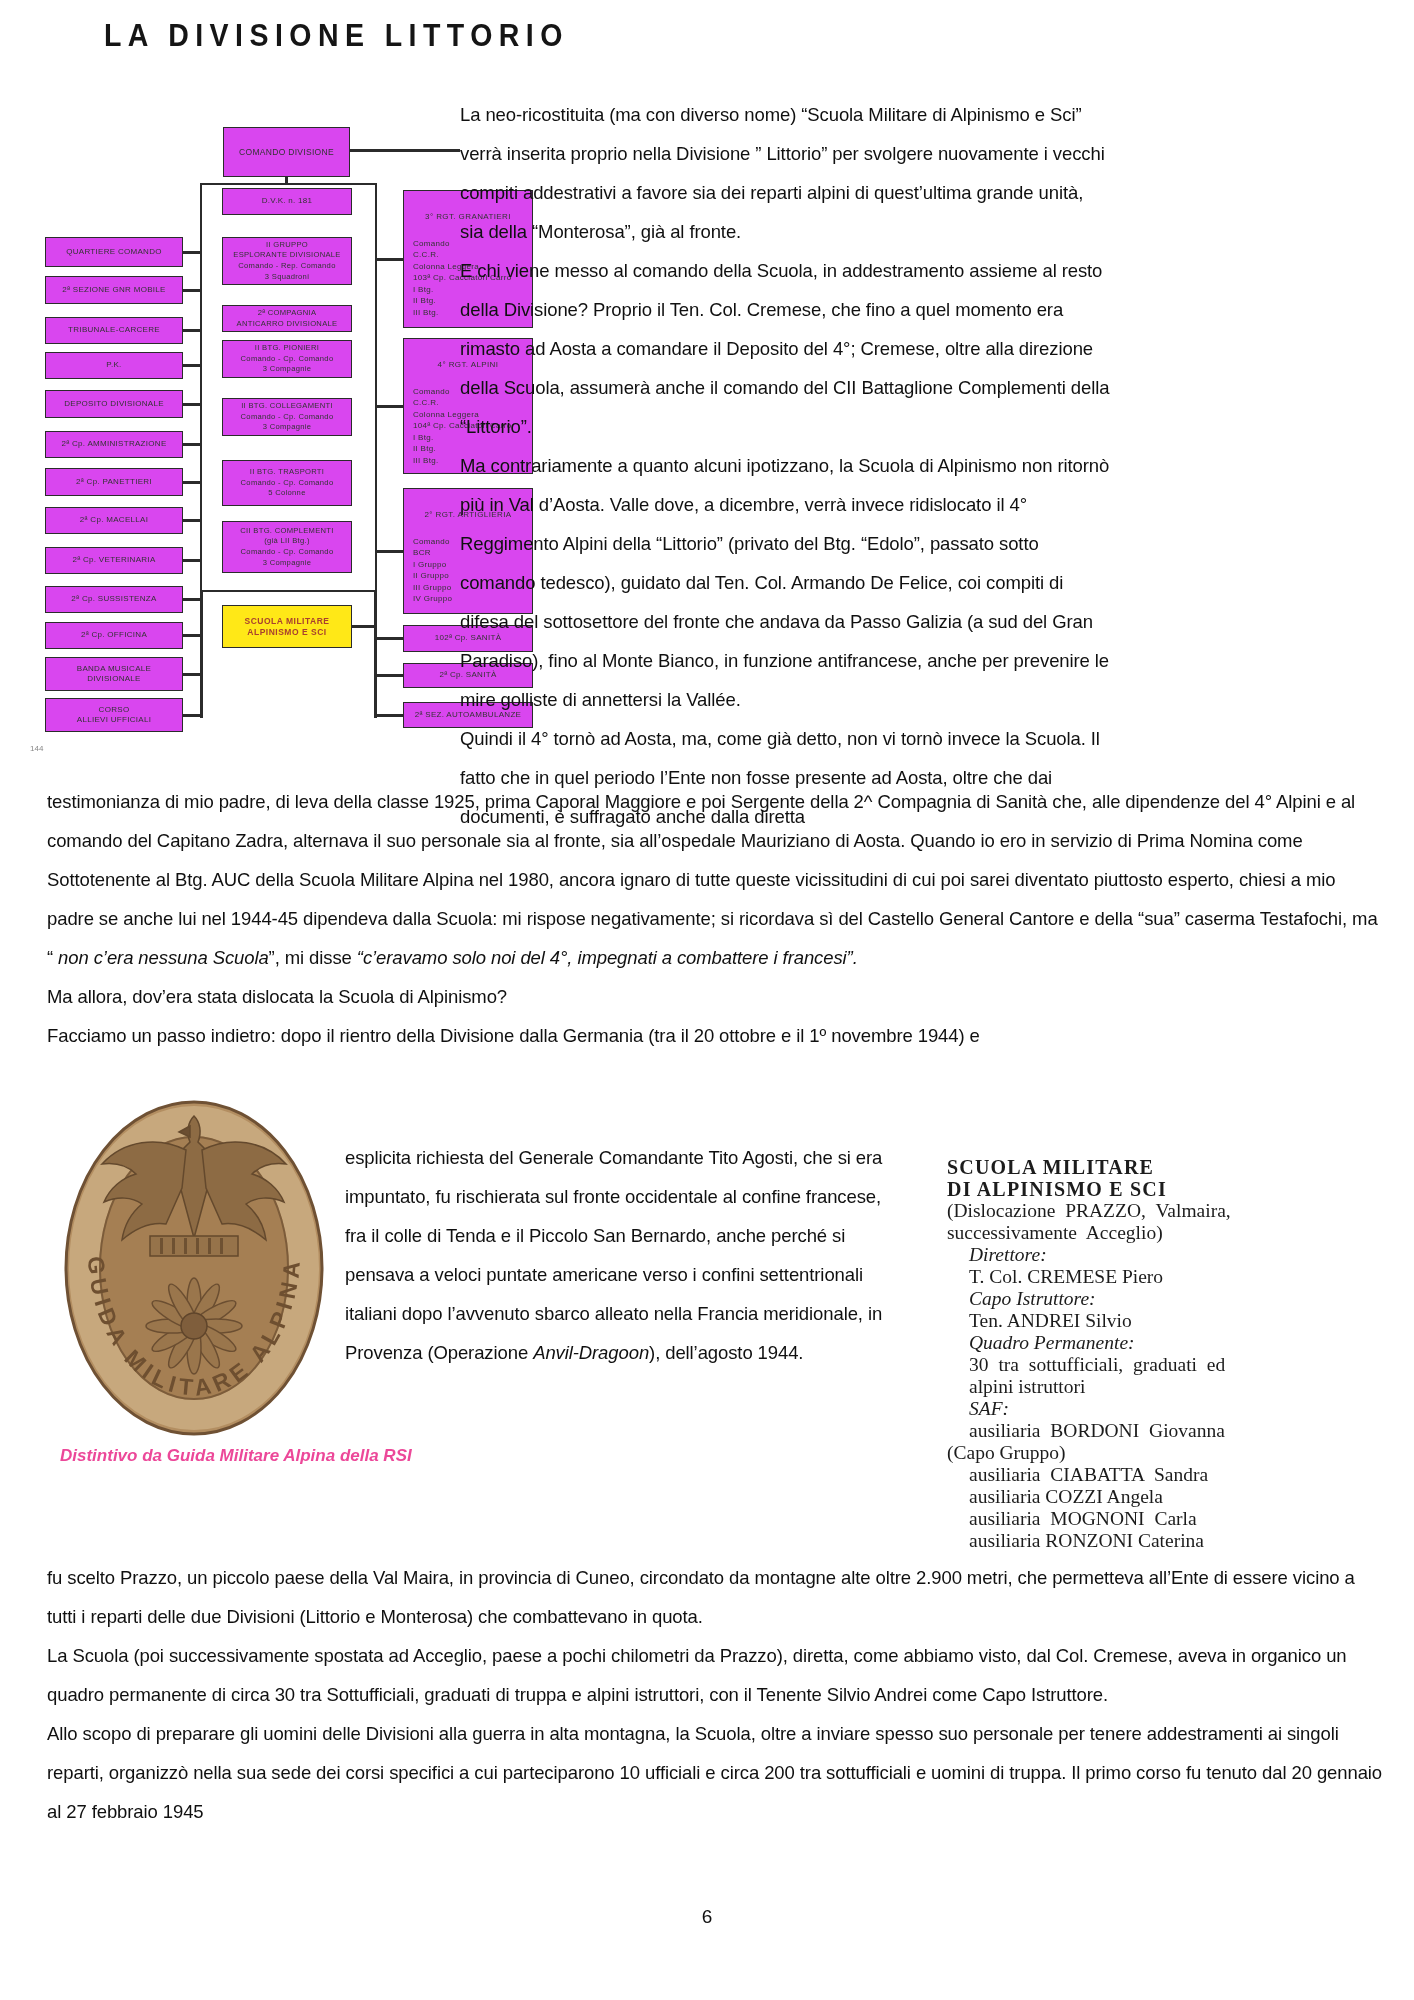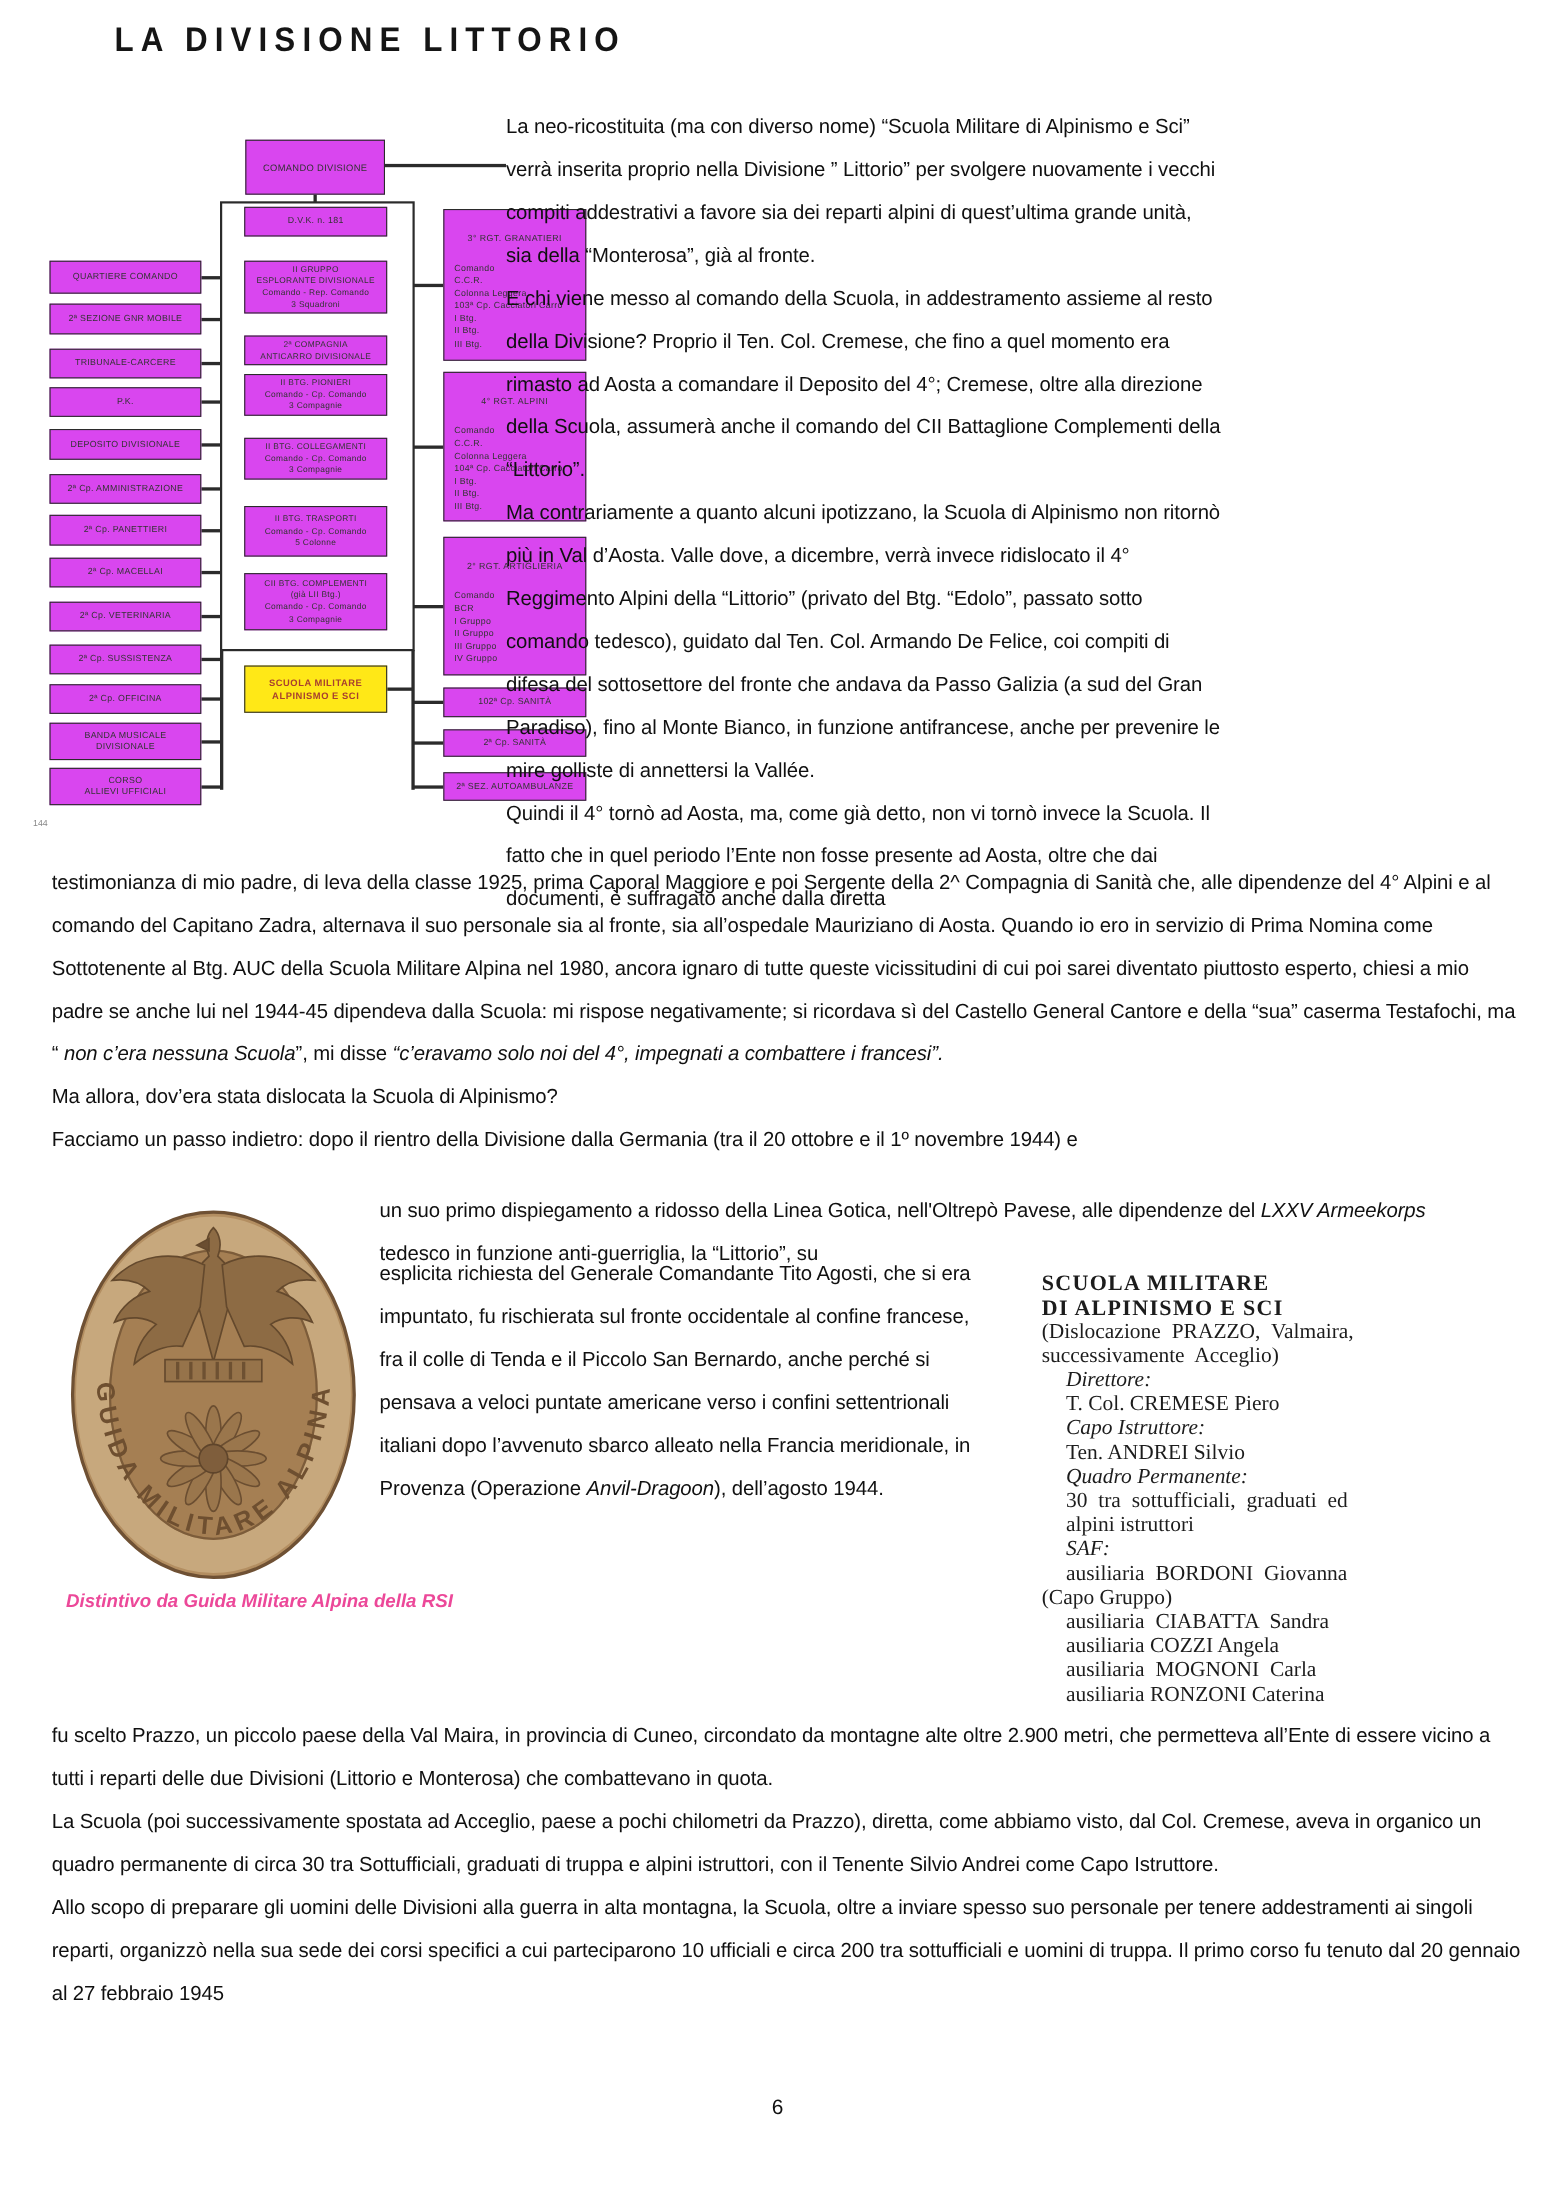--- a/index.html
+++ b/index.html
@@ -233,21 +233,20 @@
       <ellipse cx="136" cy="216" rx="7" ry="26" transform="rotate(300 136 238)"></ellipse>
       <ellipse cx="136" cy="216" rx="7" ry="26" transform="rotate(330 136 238)"></ellipse>
       <circle cx="136" cy="238" r="13" fill="#7f5e3c" stroke="#5f452b"></circle>
     </g>
     <path id="bandpath" d="M30 165 A106 142 0 0 0 242 165" fill="none"></path>
     <text font-size="23" font-weight="bold" letter-spacing="5" fill="#6e4f30" font-family="Liberation Sans, sans-serif">
       <textPath href="#bandpath" startOffset="50%" text-anchor="middle">GUIDA MILITARE ALPINA</textPath>
     </text>
   </svg>
 
-  <div class="btxt wrapwide"><span>un suo primo dispiegamento a ridosso della Linea Gotica, nell'Oltrepò Pavese, alle dipendenze del </span><em>LXXV Armeekorps</em><span> tedesco in funzione anti-guerriglia, la “Littorio”, su</span></div>
   <div class="btxt wrapnarrow"><span>esplicita richiesta del Generale Comandante Tito Agosti, che si era impuntato, fu rischierata sul fronte occidentale al confine francese, fra il colle di Tenda e il Piccolo San Bernardo, anche perché si pensava a veloci puntate americane verso i confini settentrionali italiani dopo l’avvenuto sbarco alleato nella Francia meridionale, in Provenza (Operazione </span><em>Anvil-Dragoon</em><span>), dell’agosto 1944.</span></div>
 
   <div class="serifblock">
       <div class="sline b">SCUOLA MILITARE</div>
       <div class="sline b">DI ALPINISMO E SCI</div>
       <div class="sline sp">(Dislocazione PRAZZO, Valmaira,</div>
       <div class="sline sp">successivamente Acceglio)</div>
       <div class="sline it ind">Direttore:</div>
       <div class="sline ind">T. Col. CREMESE Piero</div>
       <div class="sline it ind">Capo Istruttore:</div>

